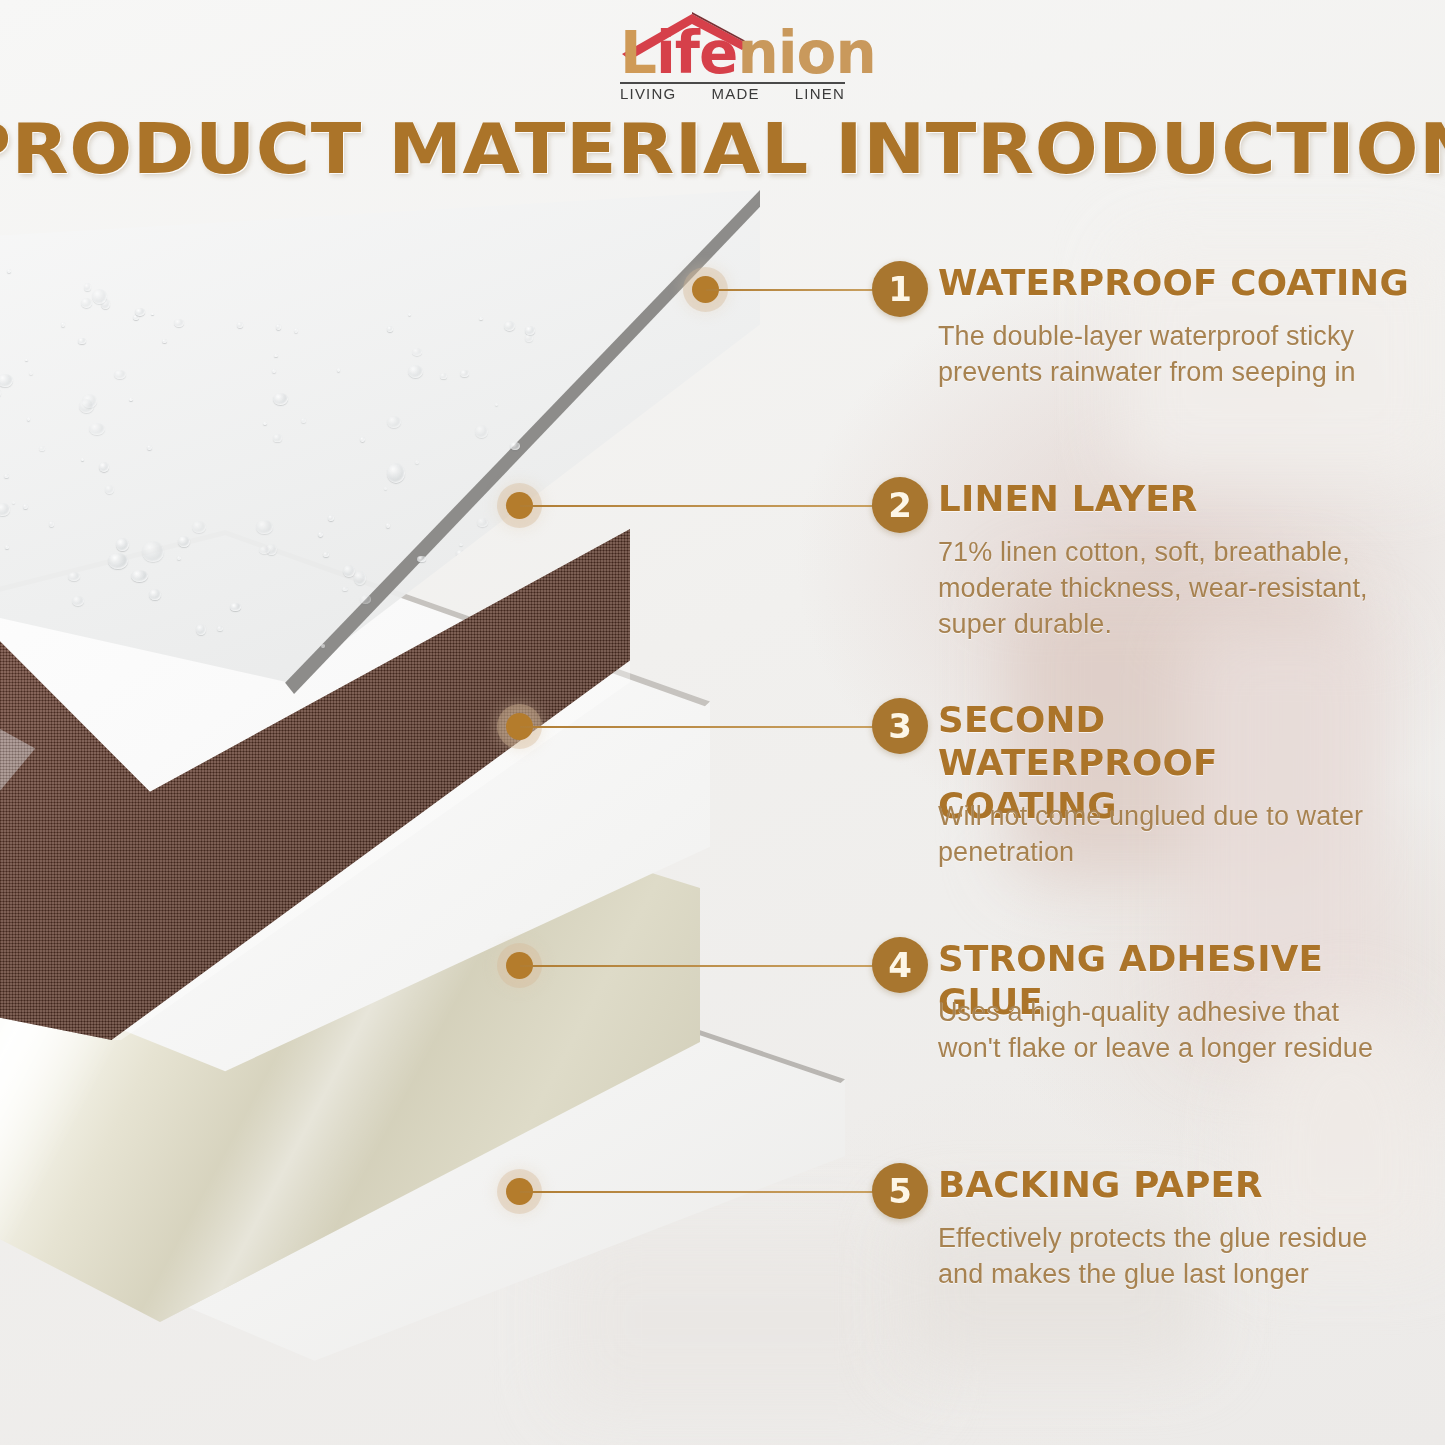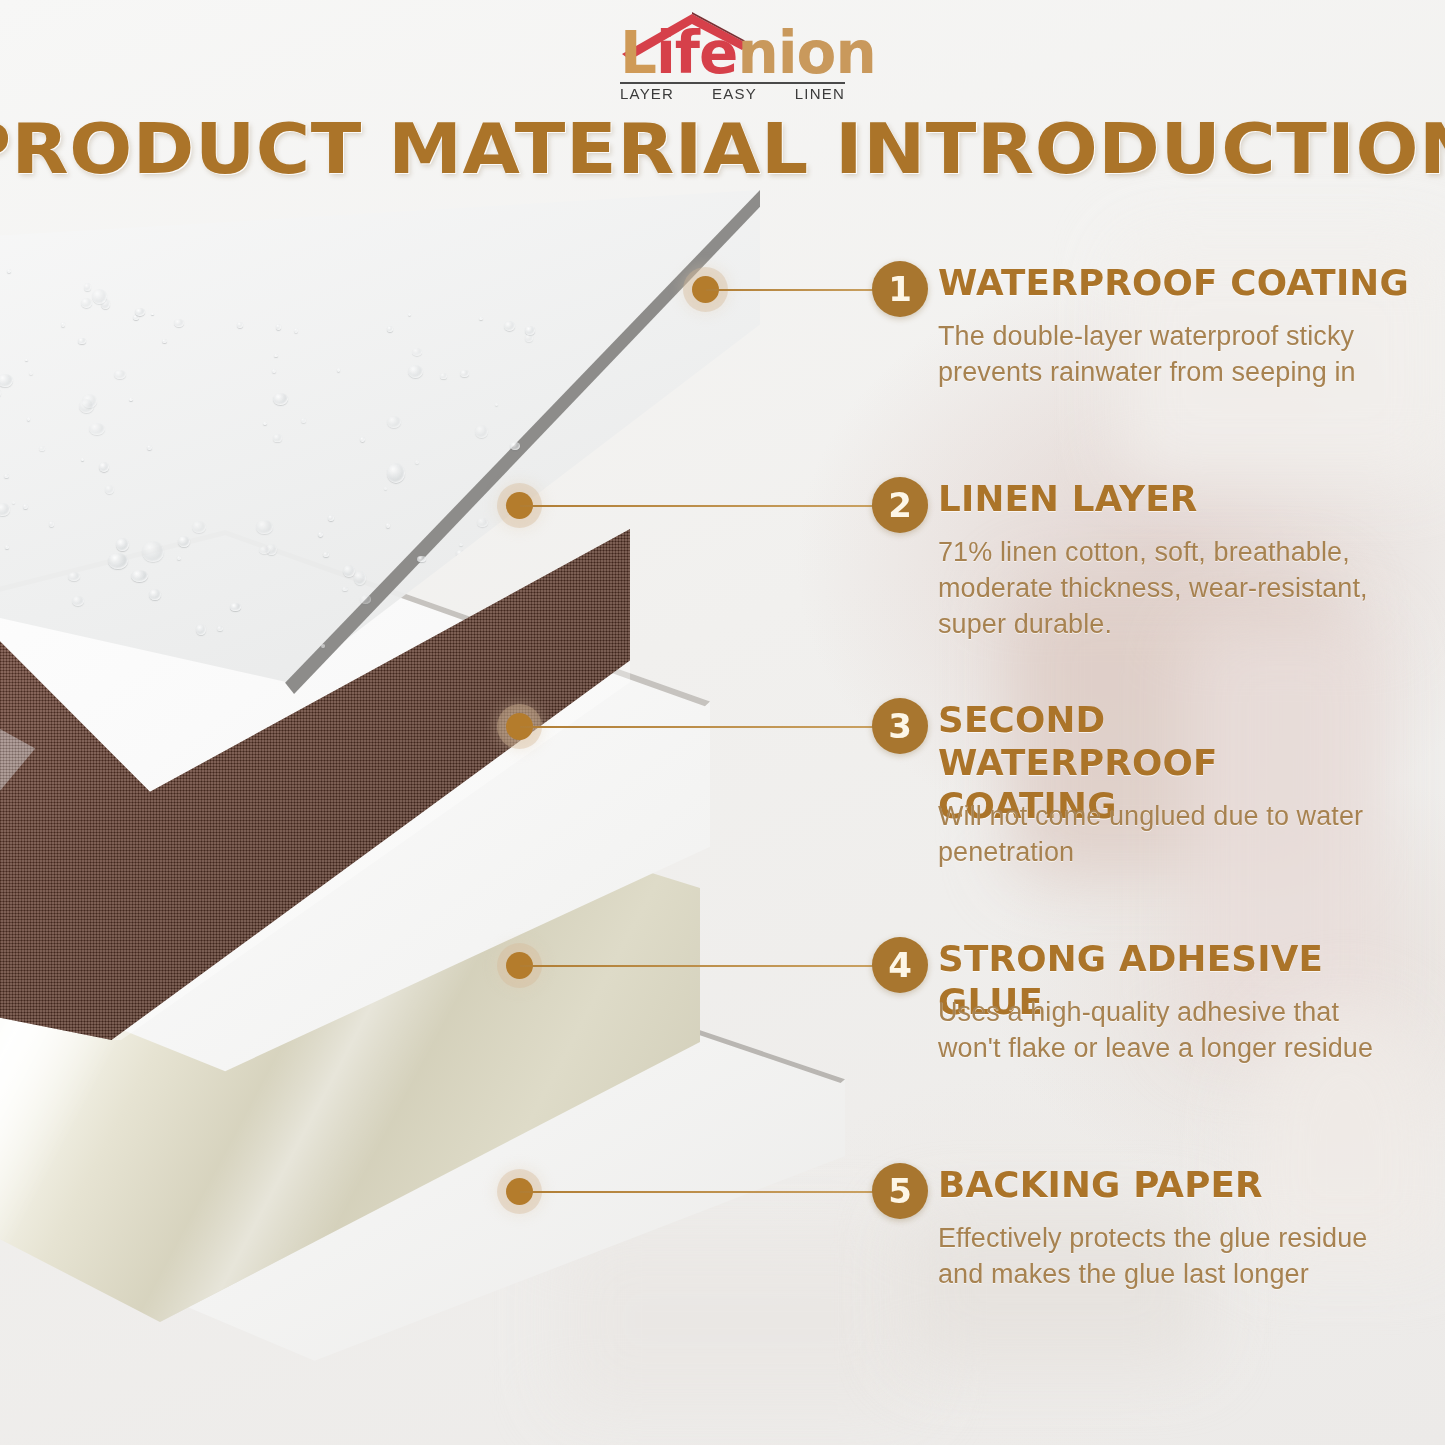--- a/index.html
+++ b/index.html
@@ -220,22 +220,22 @@
   <div class="header">
 
     <div class="logo-wrap">
       <svg class="logo-roof" viewBox="0 0 140 56">
         <path d="M2 44 L72 4 L128 34 L122 40 L72 14 L10 50 Z" fill="#d6404a"></path>
         <path d="M72 4 L128 34 L124 30 L72 2 Z" fill="#7a2f33"></path>
       </svg>
       <div class="logo-word"><span class="c-l">L</span><span class="c-i">i</span><span class="c-f">f</span><span class="c-e">e</span><span class="c-n">nion</span></div>
       <div class="logo-rule"></div>
       <div class="logo-tag">
-        <span>LAYER</span>
-        <span>EASY</span>
+        <span>LIVING</span>
+        <span>MADE</span>
         <span>LINEN</span>
       </div>
     </div>
 
     <div class="main-title">PRODUCT MATERIAL INTRODUCTIONS</div>
   </div>
 
   <div id="layers">
 
     <div class="sheet sheet-backing"></div>

